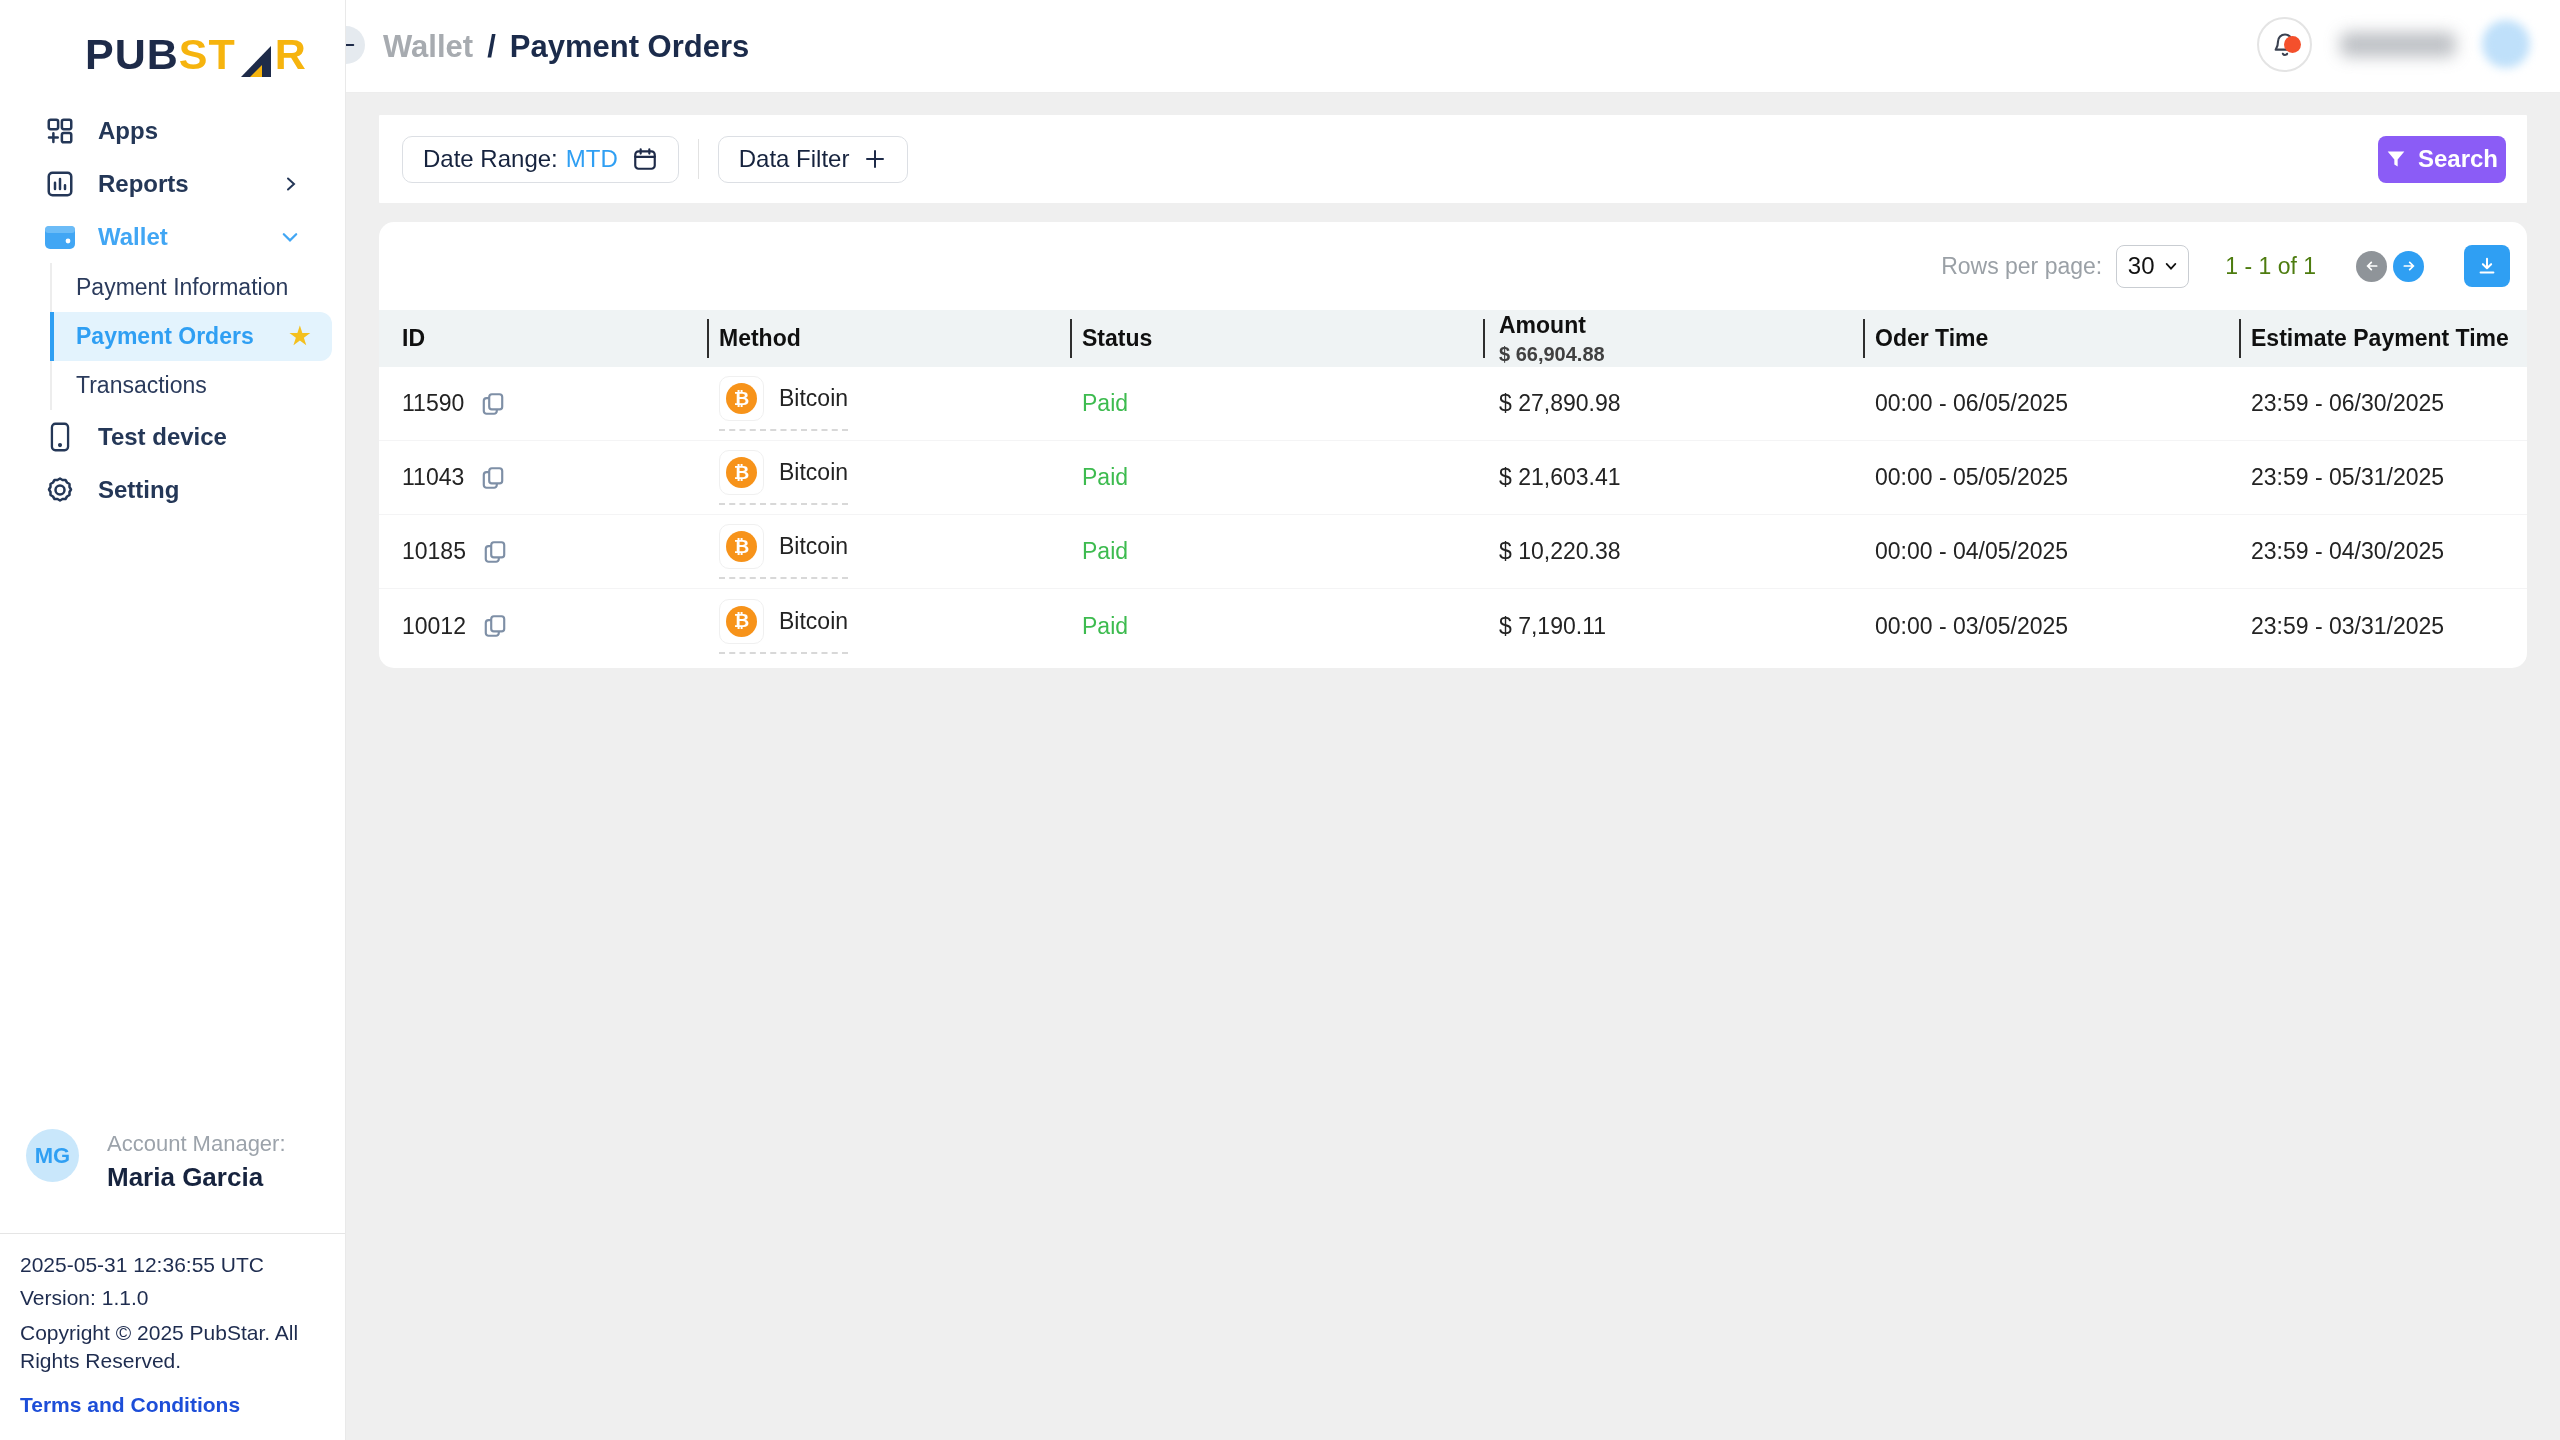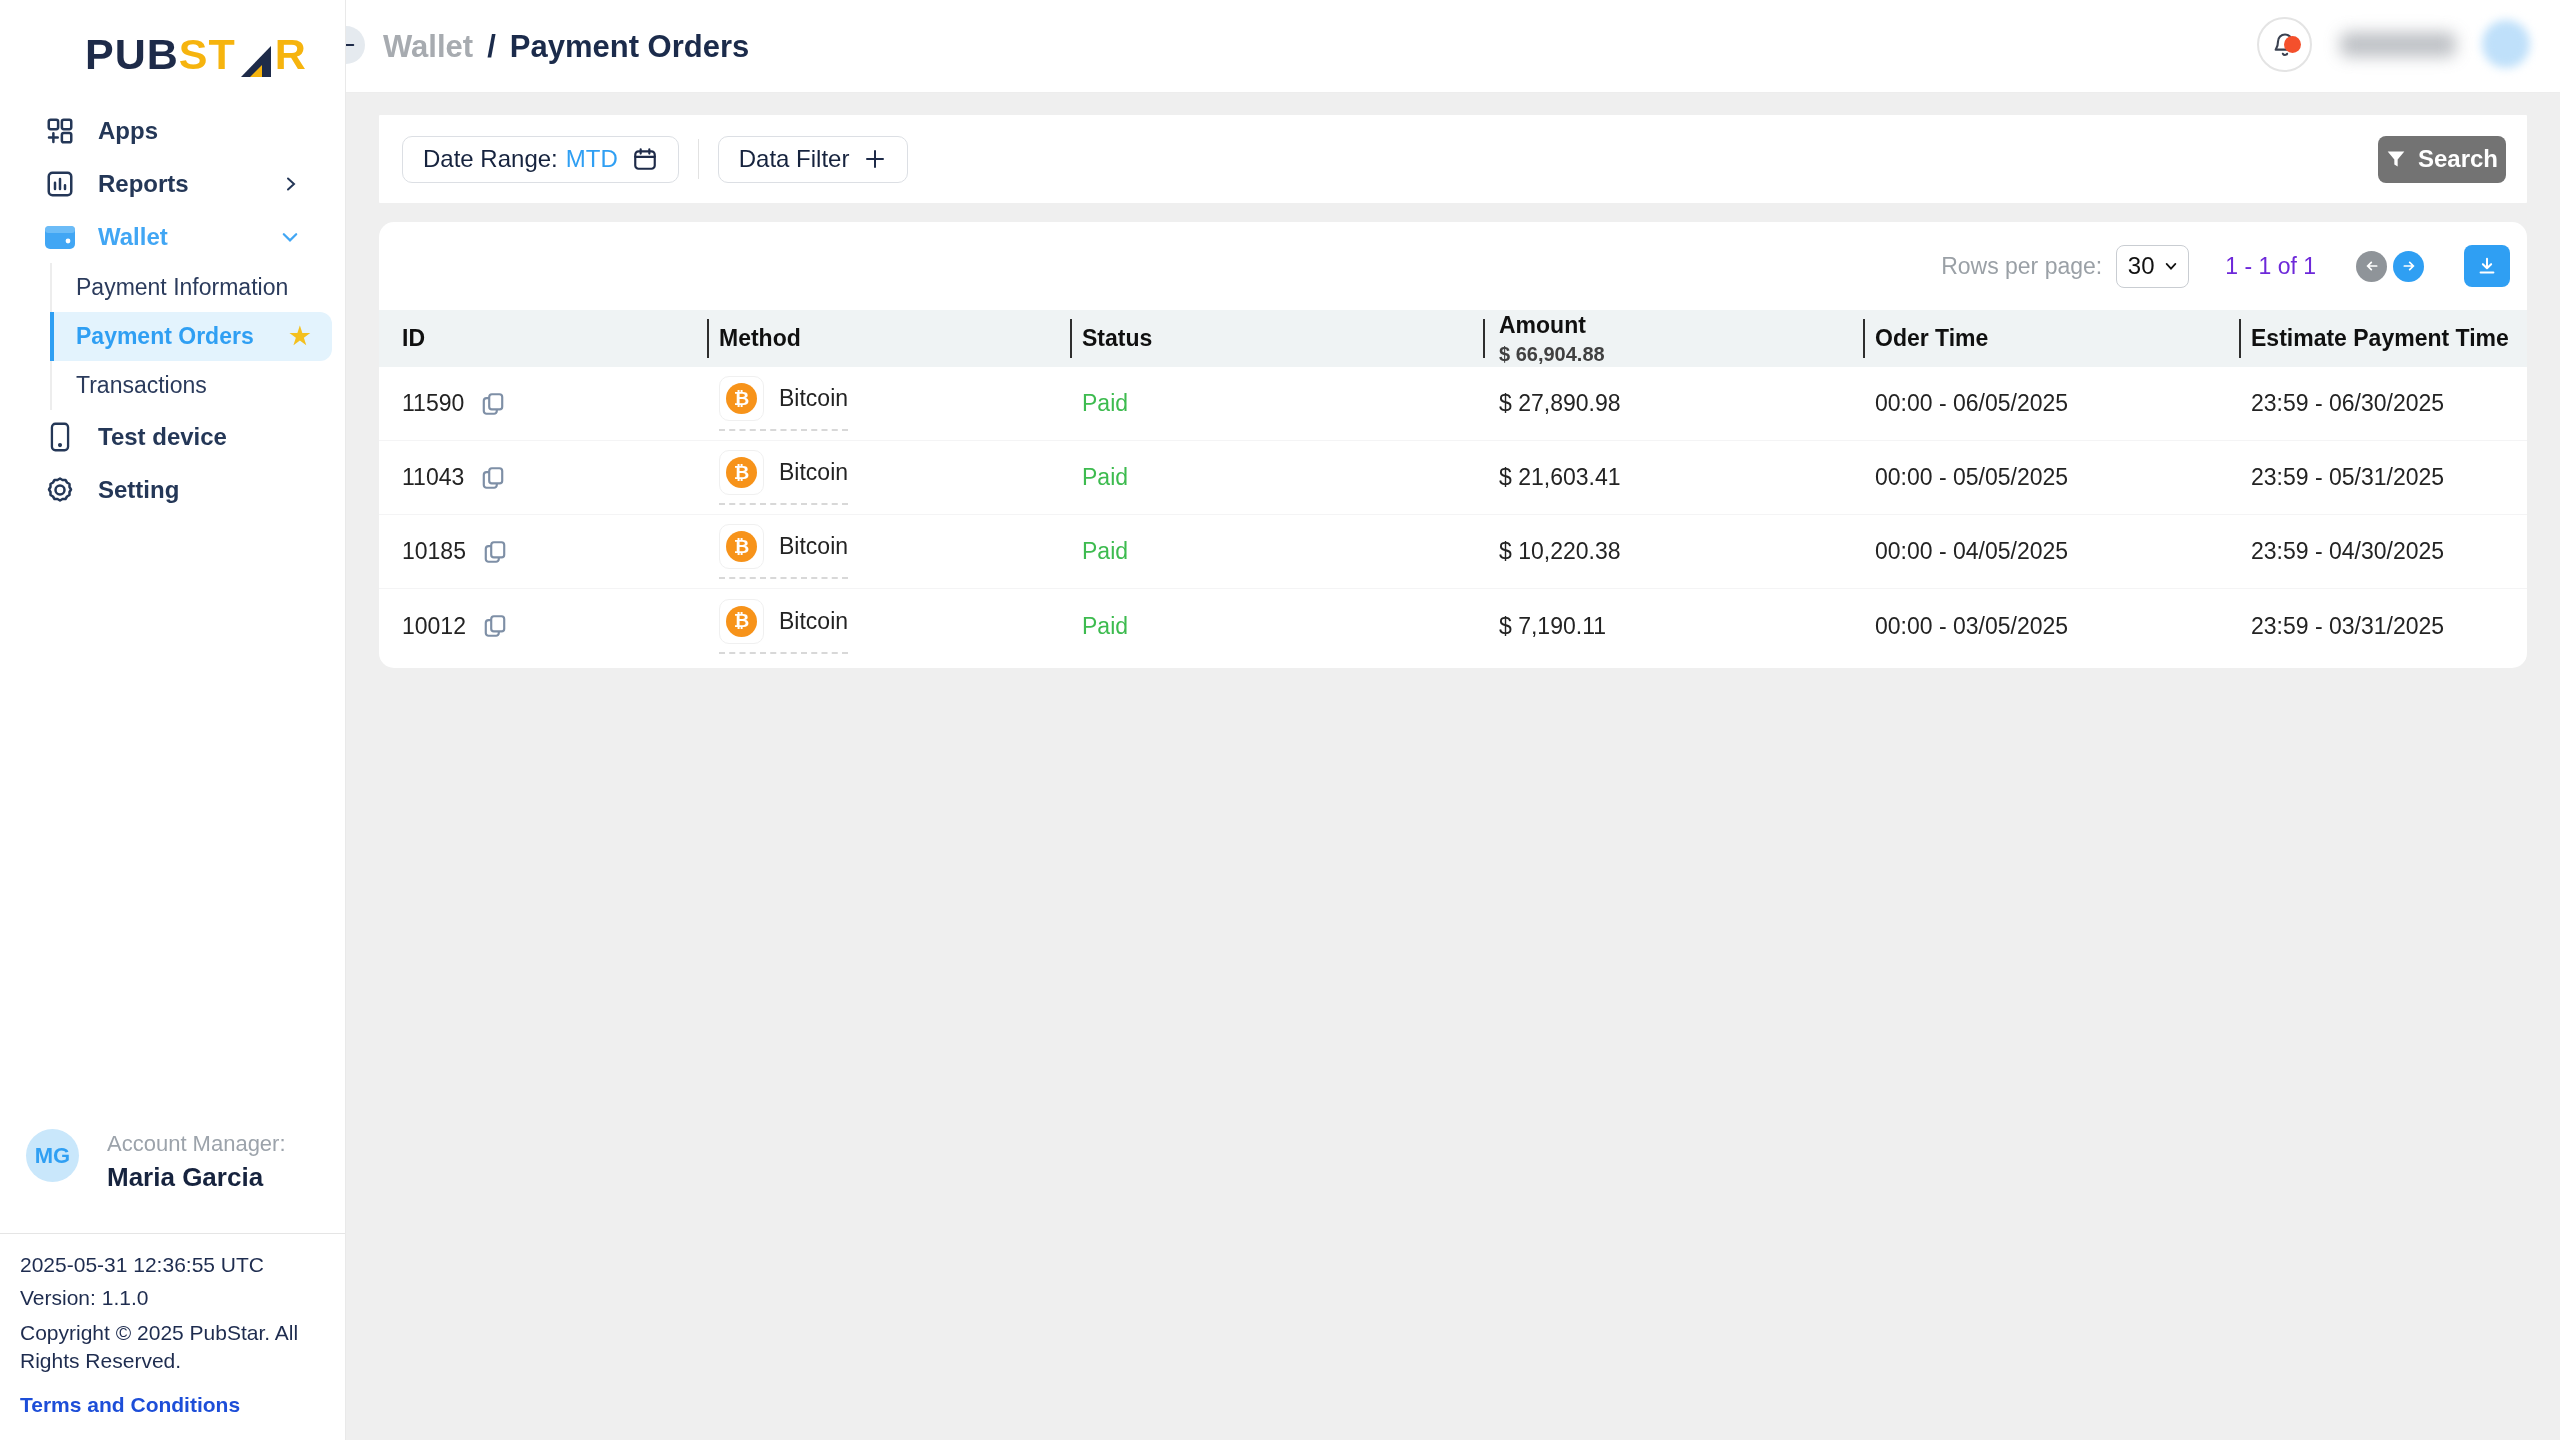--- a/index.html
+++ b/index.html
@@ -51,28 +51,28 @@
   .bell .dot { position:absolute; right:9px; bottom:17px; width:17px; height:17px; border-radius:50%; background:#F4502C; }
   .redacted-name { position:absolute; right:104px; top:32px; width:116px; height:25px; background:#A9ADB3; border-radius:8px; filter:blur(8px); opacity:.75; }
   .avatar-top { position:absolute; right:30px; top:20px; width:48px; height:48px; border-radius:50%; background:#BFE0FA; filter:blur(5px); cursor:pointer; }
 
   
   .filter-card { position:absolute; left:379px; top:115px; width:2148px; height:88px; background:#fff; border-radius:1px; display:flex; align-items:center; padding:0 21px 0 23px; }
   .pill-btn { height:47px; border:1px solid #DCDFE4; border-radius:10px; background:#fff; display:flex; align-items:center; padding:0 20px; font-size:24px; color:#16233E; cursor:pointer; }
   .pill-btn .blue { color:#2F9FF3; margin-left:8px; }
   .pill-btn svg { margin-left:14px; }
   .v-sep { width:1px; height:40px; background:#E2E2E2; margin:0 19px; }
-  .search-btn { margin-left:auto; width:128px; height:47px; background:#737373; border:none; border-radius:8px; color:#fff; font-size:24px; font-weight:600; display:flex; align-items:center; justify-content:center; gap:12px; cursor:pointer; }
+  .search-btn { margin-left:auto; width:128px; height:47px; background:#8b5cf6; border:none; border-radius:8px; color:#fff; font-size:24px; font-weight:600; display:flex; align-items:center; justify-content:center; gap:12px; cursor:pointer; }
 
   
   .table-card { position:absolute; left:379px; top:222px; width:2148px; height:446px; background:#fff; border-radius:15px; overflow:hidden; }
   .pagination { height:88px; display:flex; align-items:center; justify-content:flex-end; padding-right:17px; gap:14px; }
   .pg-label { font-size:23px; color:#9AA0A6; }
   .pg-select { width:73px; height:43px; border:1px solid #C9CDD2; border-radius:8px; background:#fff; display:flex; align-items:center; justify-content:center; gap:9px; font-size:24px; color:#111; cursor:pointer; margin-right:22px; }
-  .pg-range { font-size:23px; color:#6d28d9; margin-right:26px; }
+  .pg-range { font-size:23px; color:#4d7c0f; margin-right:26px; }
   .pg-circle { width:31px; height:31px; border-radius:50%; border:none; display:flex; align-items:center; justify-content:center; cursor:pointer; }
   .pg-prev { background:#8F9499; }
   .pg-next { background:#2F9FF3; margin-left:-8px; }
   .dl-btn { width:46px; height:42px; border:none; border-radius:8px; background:#2F9FF3; display:flex; align-items:center; justify-content:center; margin-left:26px; cursor:pointer; }
 
   .thead { height:57px; background:#EFF3F4; display:grid; grid-template-columns:328px 363px 413px 380px 376px 288px; }
   .th { position:relative; display:flex; flex-direction:column; justify-content:center; padding-left:12px; font-size:23px; font-weight:bold; color:#101010; }
   .th:first-child { padding-left:23px; }
   .th + .th::before { content:""; position:absolute; left:0; top:9px; width:2px; height:39px; background:#2E2E2E; }
   .th .sub { font-size:20px; font-weight:600; color:#404040; margin-top:4px; }

